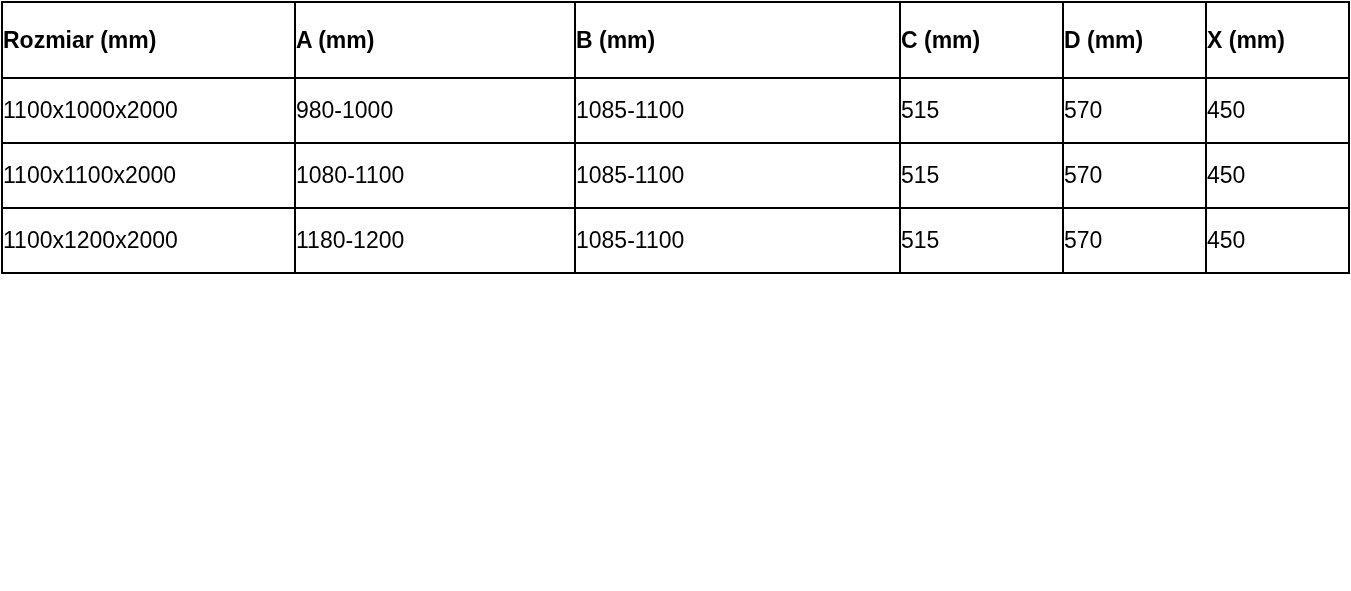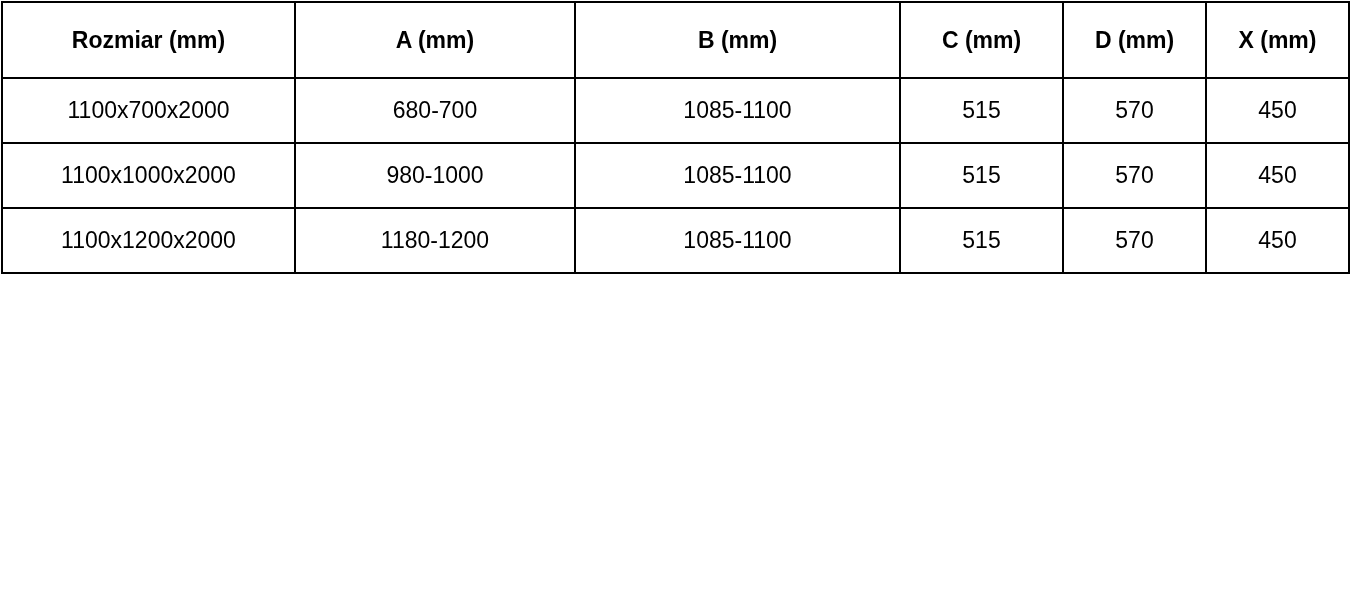--- a/index.html
+++ b/index.html
@@ -21,21 +21,21 @@
   }
   table.spec-table {
     border-collapse: collapse;
     width: 1347px;
     margin: 1px 0 0 1px;
     table-layout: fixed;
   }
   table.spec-table th,
   table.spec-table td {
     border: 2px solid #000000;
-    text-align: center;
+    text-align: left;
     vertical-align: middle;
     font-size: 23px;
     color: #000000;
     padding: 0;
     height: 63px;
     line-height: 63px;
     white-space: nowrap;
   }
   table.spec-table thead th {
     font-weight: bold;
@@ -72,30 +72,30 @@
         <th>Rozmiar (mm)</th>
         <th>A (mm)</th>
         <th>B (mm)</th>
         <th>C (mm)</th>
         <th>D (mm)</th>
         <th>X (mm)</th>
       </tr>
     </thead>
     <tbody>
       <tr>
-        <td>1100x700x2000</td>
-        <td>680-700</td>
+        <td>1100x1000x2000</td>
+        <td>980-1000</td>
         <td>1085-1100</td>
         <td>515</td>
         <td>570</td>
         <td>450</td>
       </tr>
       <tr>
-        <td>1100x1000x2000</td>
-        <td>980-1000</td>
+        <td>1100x1100x2000</td>
+        <td>1080-1100</td>
         <td>1085-1100</td>
         <td>515</td>
         <td>570</td>
         <td>450</td>
       </tr>
       <tr>
         <td>1100x1200x2000</td>
         <td>1180-1200</td>
         <td>1085-1100</td>
         <td>515</td>

